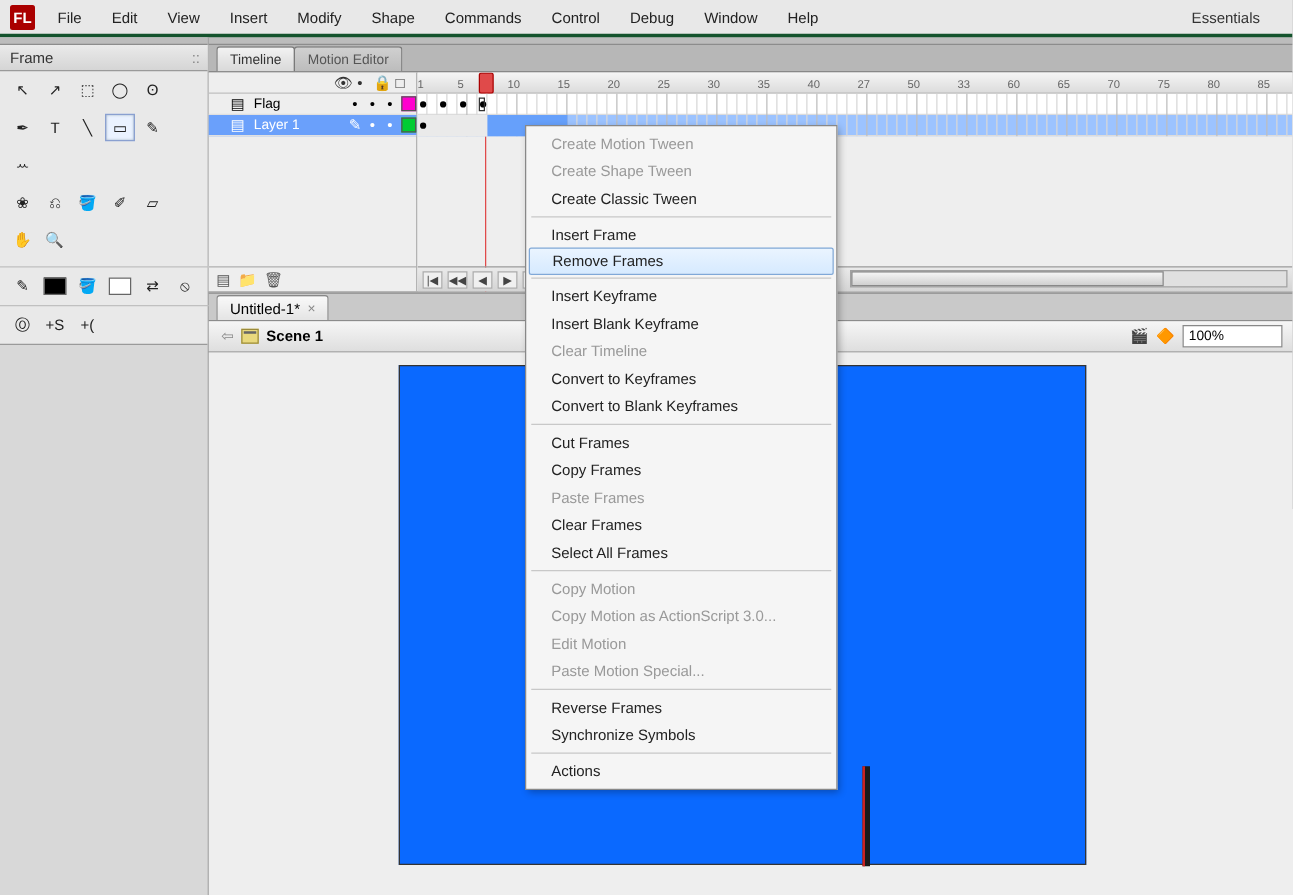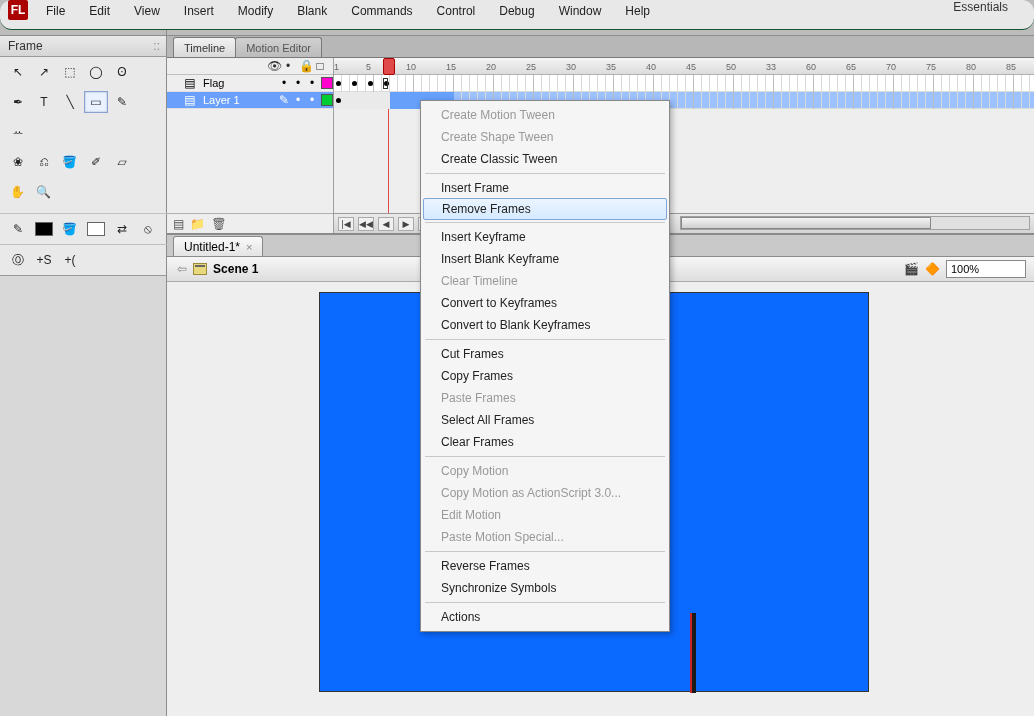--- a/index.html
+++ b/index.html
@@ -1,19 +1,19 @@
 <!DOCTYPE html>
 <html><head>
 <meta charset="utf-8">
 <style>
 * { box-sizing: border-box; margin: 0; padding: 0; font-family: Tahoma, Arial, sans-serif; font-size: 12px; user-select: none; }
 body { width: 1034px; height: 716px; background: #bcbcbc; overflow: hidden; position: relative; }
 
 
-.titlebar { background: #e8e8e8; border-bottom: 1px solid #14532d; height: 30px; display: flex; align-items: flex-start; padding-left: 8px; border-radius: 12px; }
+.titlebar { background: #e8e8e8; border-bottom: 3px solid #14532d; height: 30px; display: flex; align-items: center; padding-left: 8px; }
 .app-logo { width: 20px; height: 20px; background: #a00; color: #fff; font-weight: bold; font-size: 12px; display: flex; align-items: center; justify-content: center; border-radius: 2px; margin-right: 14px; }
 .menu { display: flex; gap: 16px; }
 .menu-item { color: #222; cursor: default; padding: 4px 4px; }
 .titlebar-right { margin-left: auto; margin-right: 26px; color: #333; }
 
 
 .outer { display: flex; height: 686px; }
 .left-pane { width: 167px; background: #dcdcdc; border-right: 1px solid #8c8c8c; display: flex; flex-direction: column; }
 .left-sep { height: 6px; background: #bcbcbc; border-bottom: 1px solid #8c8c8c; }
 
@@ -98,21 +98,21 @@
 <body>
 
 <div class="titlebar">
   <div class="app-logo">FL</div>
   <div class="menu">
     <div class="menu-item">File</div>
     <div class="menu-item">Edit</div>
     <div class="menu-item">View</div>
     <div class="menu-item">Insert</div>
     <div class="menu-item">Modify</div>
-    <div class="menu-item">Blank</div>
+    <div class="menu-item">Shape</div>
     <div class="menu-item">Commands</div>
     <div class="menu-item">Control</div>
     <div class="menu-item">Debug</div>
     <div class="menu-item">Window</div>
     <div class="menu-item">Help</div>
   </div>
   <div class="titlebar-right">Essentials</div>
 </div>
 
 <div class="outer">
@@ -214,21 +214,21 @@
           <div class="ruler" id="ruler">
               <div class="ruler-mark" style="left: 0px;">1</div>
               <div class="ruler-mark" style="left: 32px;">5</div>
               <div class="ruler-mark" style="left: 72px;">10</div>
               <div class="ruler-mark" style="left: 112px;">15</div>
               <div class="ruler-mark" style="left: 152px;">20</div>
               <div class="ruler-mark" style="left: 192px;">25</div>
               <div class="ruler-mark" style="left: 232px;">30</div>
               <div class="ruler-mark" style="left: 272px;">35</div>
               <div class="ruler-mark" style="left: 312px;">40</div>
-              <div class="ruler-mark" style="left: 352px;">45</div>
+              <div class="ruler-mark" style="left: 352px;">27</div>
               <div class="ruler-mark" style="left: 392px;">50</div>
               <div class="ruler-mark" style="left: 432px;">33</div>
               <div class="ruler-mark" style="left: 472px;">60</div>
               <div class="ruler-mark" style="left: 512px;">65</div>
               <div class="ruler-mark" style="left: 552px;">70</div>
               <div class="ruler-mark" style="left: 592px;">75</div>
               <div class="ruler-mark" style="left: 632px;">80</div>
               <div class="ruler-mark" style="left: 672px;">85</div>
             </div>
           <div class="playhead"></div>
@@ -474,22 +474,22 @@
     <div class="ctx-sep"></div>
     <div class="ctx-item">Insert Keyframe</div>
     <div class="ctx-item">Insert Blank Keyframe</div>
     <div class="ctx-item disabled">Clear Timeline</div>
     <div class="ctx-item">Convert to Keyframes</div>
     <div class="ctx-item">Convert to Blank Keyframes</div>
     <div class="ctx-sep"></div>
     <div class="ctx-item">Cut Frames</div>
     <div class="ctx-item">Copy Frames</div>
     <div class="ctx-item disabled">Paste Frames</div>
+    <div class="ctx-item">Clear Frames</div>
     <div class="ctx-item">Select All Frames</div>
-    <div class="ctx-item">Clear Frames</div>
     <div class="ctx-sep"></div>
     <div class="ctx-item disabled">Copy Motion</div>
     <div class="ctx-item disabled">Copy Motion as ActionScript 3.0...</div>
     <div class="ctx-item disabled">Edit Motion</div>
     <div class="ctx-item disabled">Paste Motion Special...</div>
     <div class="ctx-sep"></div>
     <div class="ctx-item">Reverse Frames</div>
     <div class="ctx-item">Synchronize Symbols</div>
     <div class="ctx-sep"></div>
     <div class="ctx-item">Actions</div>

